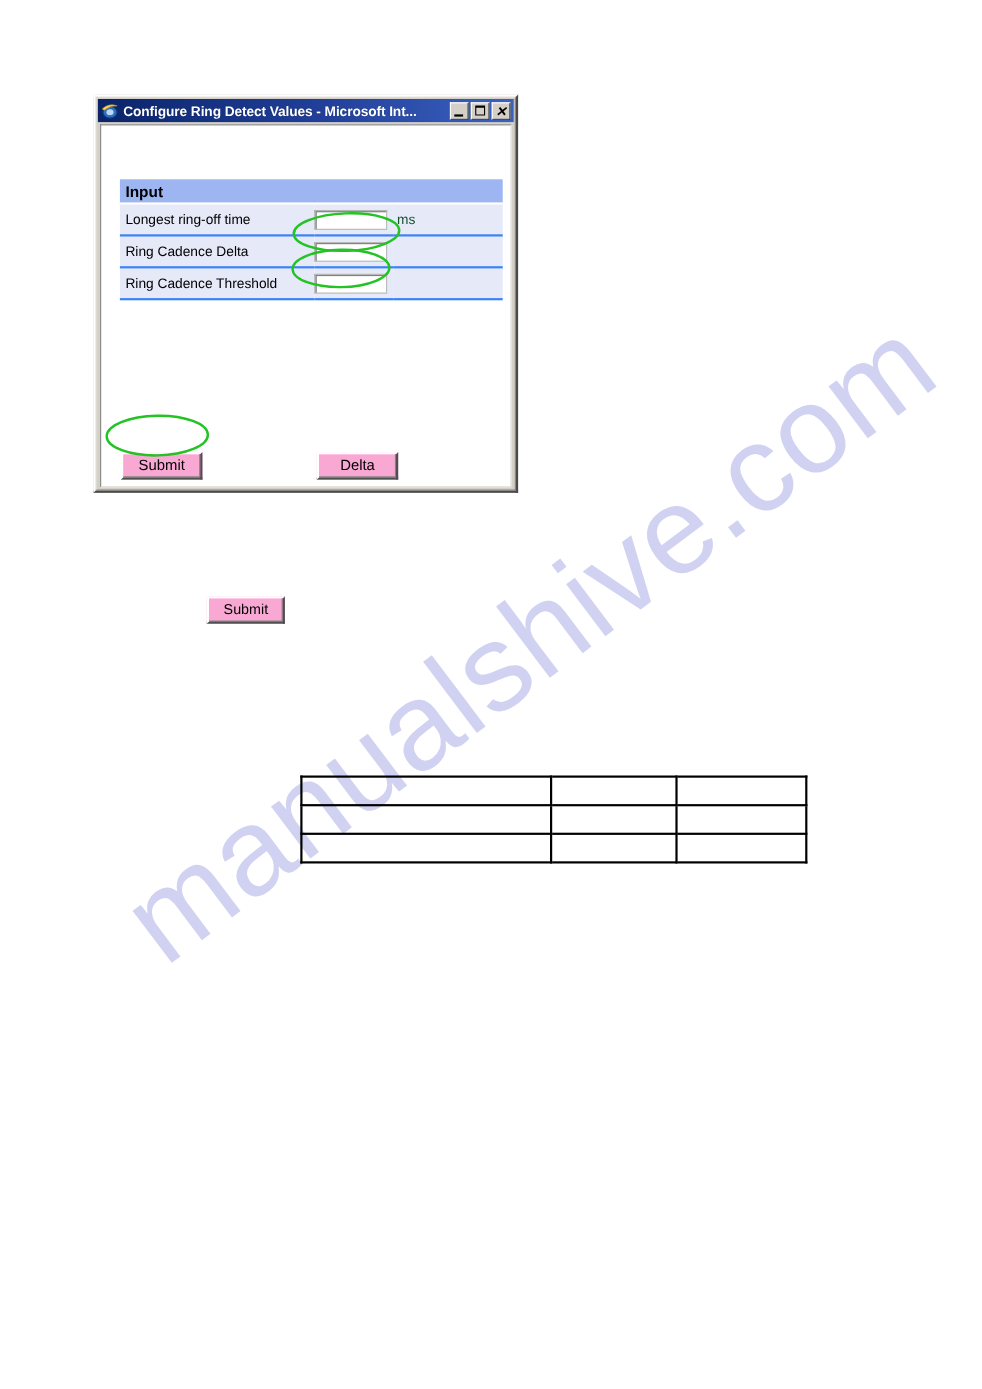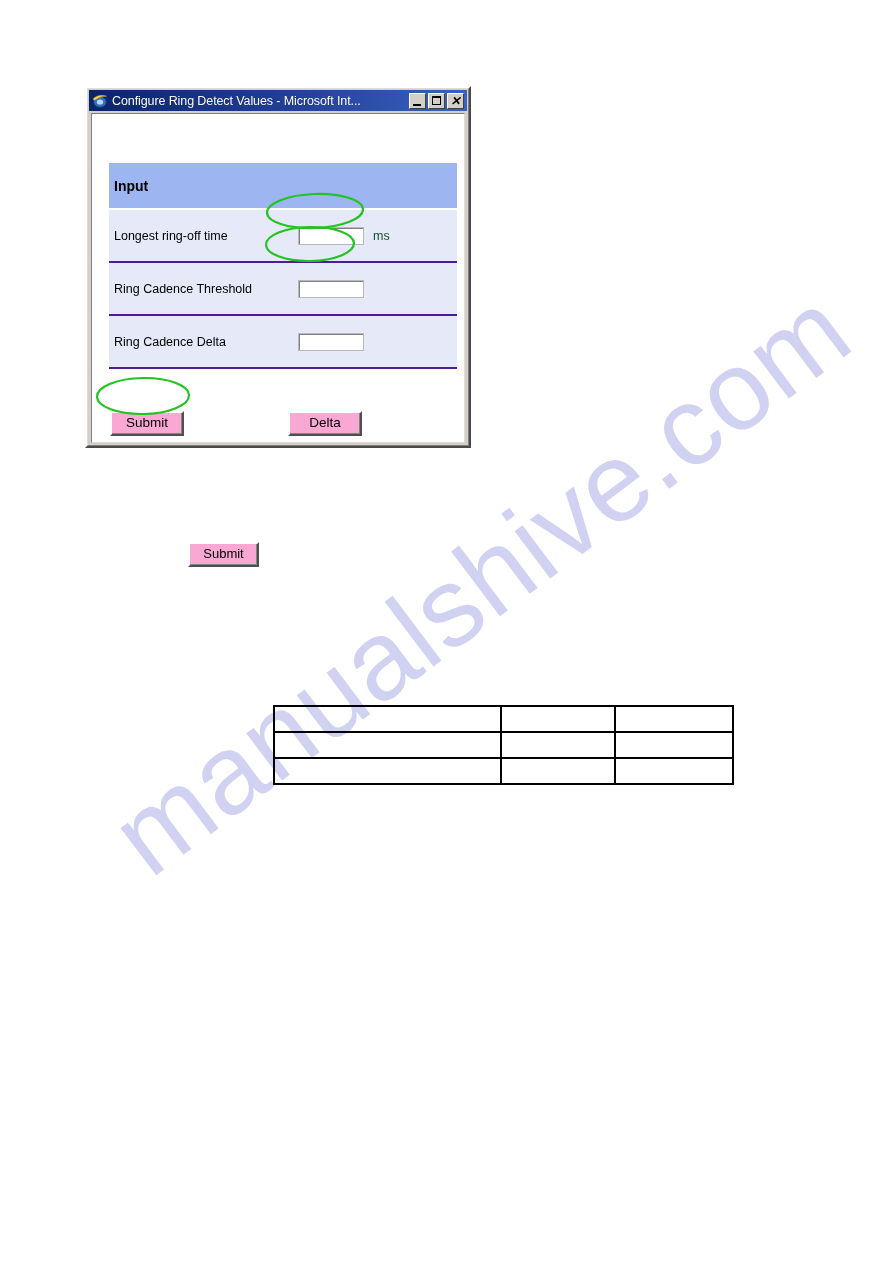--- a/index.html
+++ b/index.html
@@ -71,21 +71,21 @@
   }
   .title-icon {
     width: 16px; height: 16px;
     margin: 0 4px 0 1px;
     flex: 0 0 auto;
     position: relative;
   }
   .title-text {
     color: #ffffff;
     font-size: 12.5px;
-    font-weight: normal;
+    font-weight: bold;
     white-space: nowrap;
     overflow: hidden;
     flex: 1 1 auto;
     letter-spacing: -0.1px;
     text-shadow: 0 0 1px rgba(0,0,0,0.4);
   }
   .win-btns {
     display: flex;
     gap: 2px;
     flex: 0 0 auto;
@@ -159,37 +159,37 @@
   .form-table {
     position: absolute;
     left: 17px;
     top: 49px;
     width: 348px;
     border-collapse: collapse;
     font-size: 12.5px;
     color: #000;
   }
   .form-table td {
-    padding: 12px;
+    padding: 0;
     margin: 0;
   }
   .row-section td {
     background: #9db6f2;
     font-weight: bold;
     font-size: 14px;
     height: 21px;
     padding-left: 5px;
     vertical-align: middle;
     border-bottom: 2px solid #ffffff;
   }
   .row-field td {
     background: #e6e9f8;
     height: 27px;
     vertical-align: middle;
-    border-bottom: 2px solid #4c1d95;
+    border-bottom: 2px solid #3b82f6;
   }
   .row-field td.lbl {
     padding-left: 5px;
     width: 172px;
     white-space: nowrap;
     font-size: 12.5px;
   }
   .row-field td.fld {
     width: 72px;
     padding: 0;
@@ -339,29 +339,29 @@
             <td class="lbl">Longest  ring-off time</td>
             <td class="fld">
               <input class="text-input" type="text" value="" style="">
             </td>
             <td class="unit">ms</td>
           </tr>
 
 
 
           <tr class="row-field">
-            <td class="lbl">Ring Cadence Threshold</td>
+            <td class="lbl">Ring Cadence Delta</td>
             <td class="fld">
               <input class="text-input" type="text" value="" style="">
             </td>
             <td class="unit"></td>
           </tr>
 
           <tr class="row-field">
-            <td class="lbl">Ring Cadence Delta</td>
+            <td class="lbl">Ring Cadence Threshold</td>
             <td class="fld">
               <input class="text-input" type="text" value="" style="">
             </td>
             <td class="unit"></td>
           </tr>
 
         </tbody>
       </table>
 
       <button id="btn-submit-dialog" class="btn">Submit</button>

